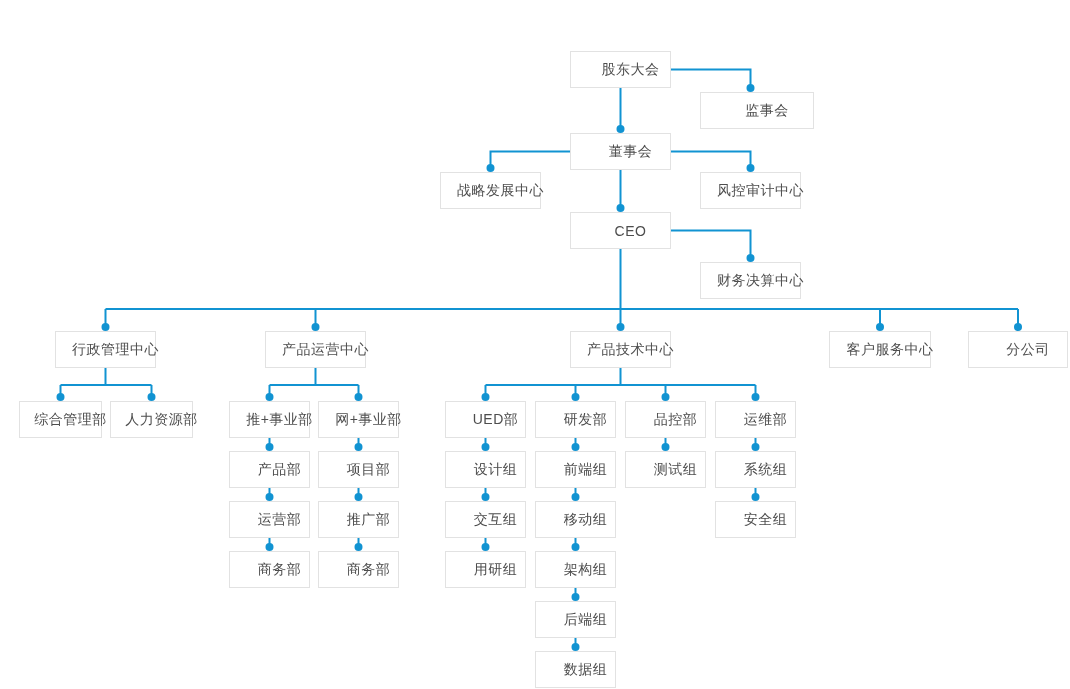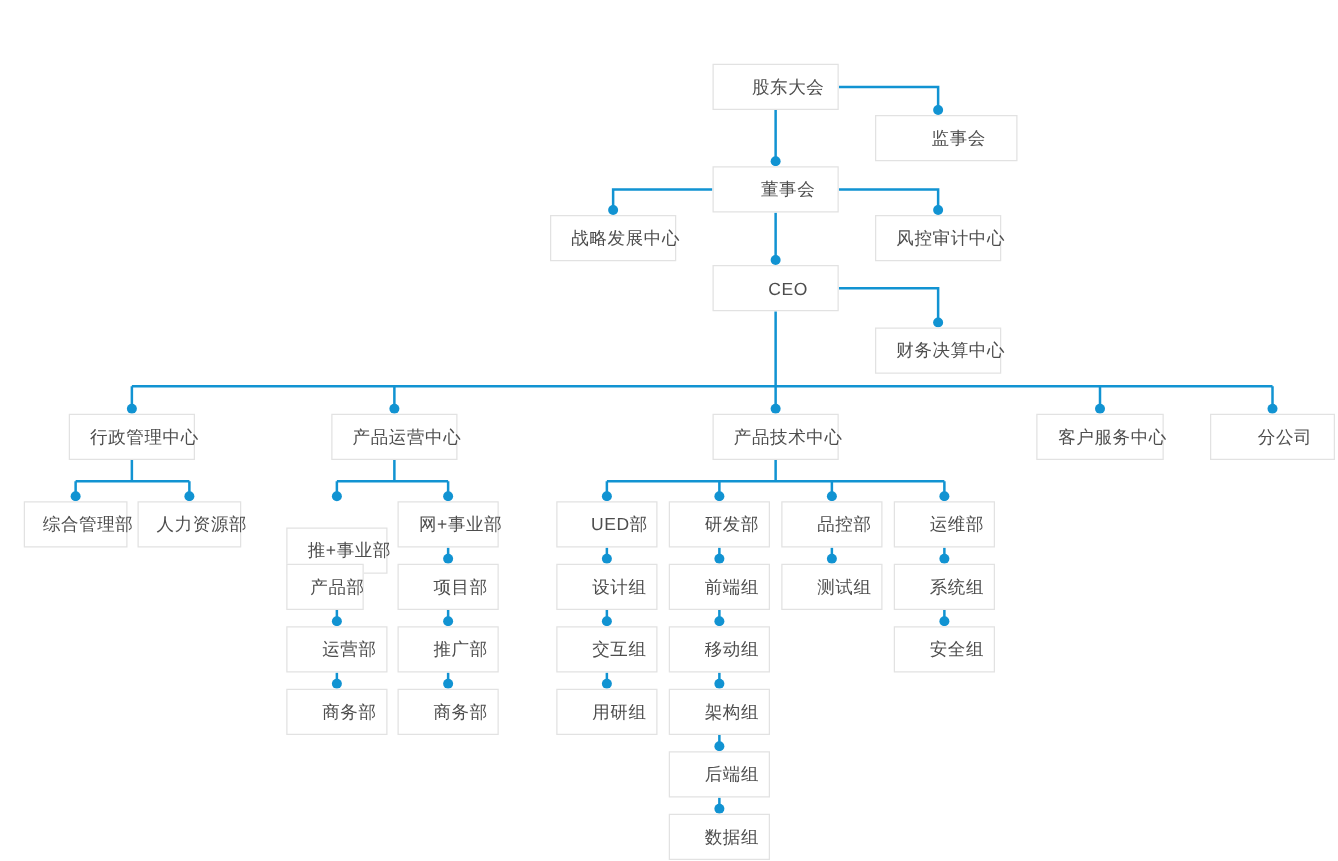--- a/index.html
+++ b/index.html
@@ -109,23 +109,23 @@
 
   <div class="node" style="left:55px;top:331px;width:101px">行政管理中心</div>
   <div class="node" style="left:265px;top:331px;width:101px">产品运营中心</div>
   <div class="node" style="left:570px;top:331px;width:101px">产品技术中心</div>
   <div class="node" style="left:829px;top:331px;width:102px">客户服务中心</div>
   <div class="node" style="left:968px;top:331px;width:100px">分公司</div>
 
   <div class="node" style="left:19px;top:401px;width:83px">综合管理部</div>
   <div class="node" style="left:110px;top:401px;width:83px">人力资源部</div>
 
-  <div class="node" style="left:229px;top:422px;width:81px">推+事业部</div>
+  <div class="node" style="left:229px;top:401px;width:81px">推+事业部</div>
   <div class="node" style="left:318px;top:401px;width:81px">网+事业部</div>
-  <div class="node" style="left:229px;top:451px;width:62px">产品部</div>
+  <div class="node" style="left:229px;top:451px;width:81px">产品部</div>
   <div class="node" style="left:229px;top:501px;width:81px">运营部</div>
   <div class="node" style="left:229px;top:551px;width:81px">商务部</div>
   <div class="node" style="left:318px;top:451px;width:81px">项目部</div>
   <div class="node" style="left:318px;top:501px;width:81px">推广部</div>
   <div class="node" style="left:318px;top:551px;width:81px">商务部</div>
 
   <div class="node" style="left:445px;top:401px;width:81px">UED部</div>
   <div class="node" style="left:535px;top:401px;width:81px">研发部</div>
   <div class="node" style="left:625px;top:401px;width:81px">品控部</div>
   <div class="node" style="left:715px;top:401px;width:81px">运维部</div>

